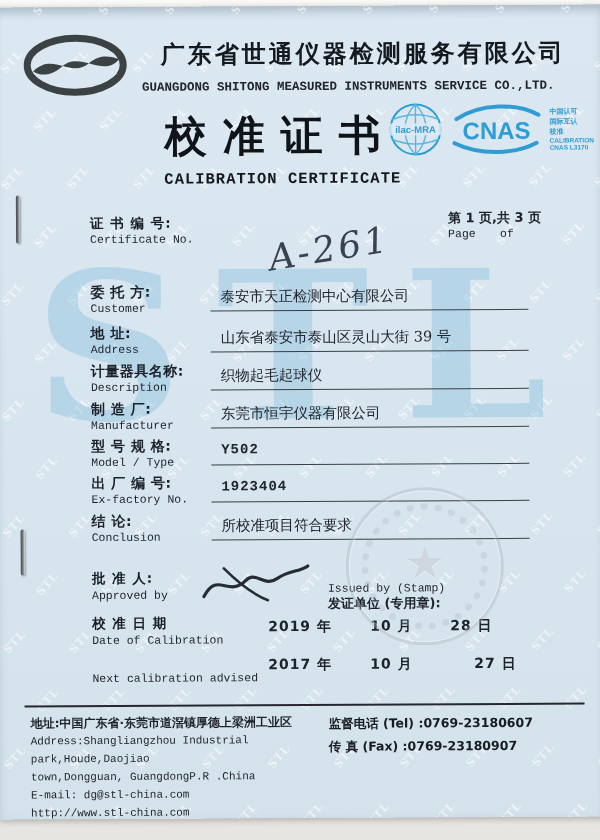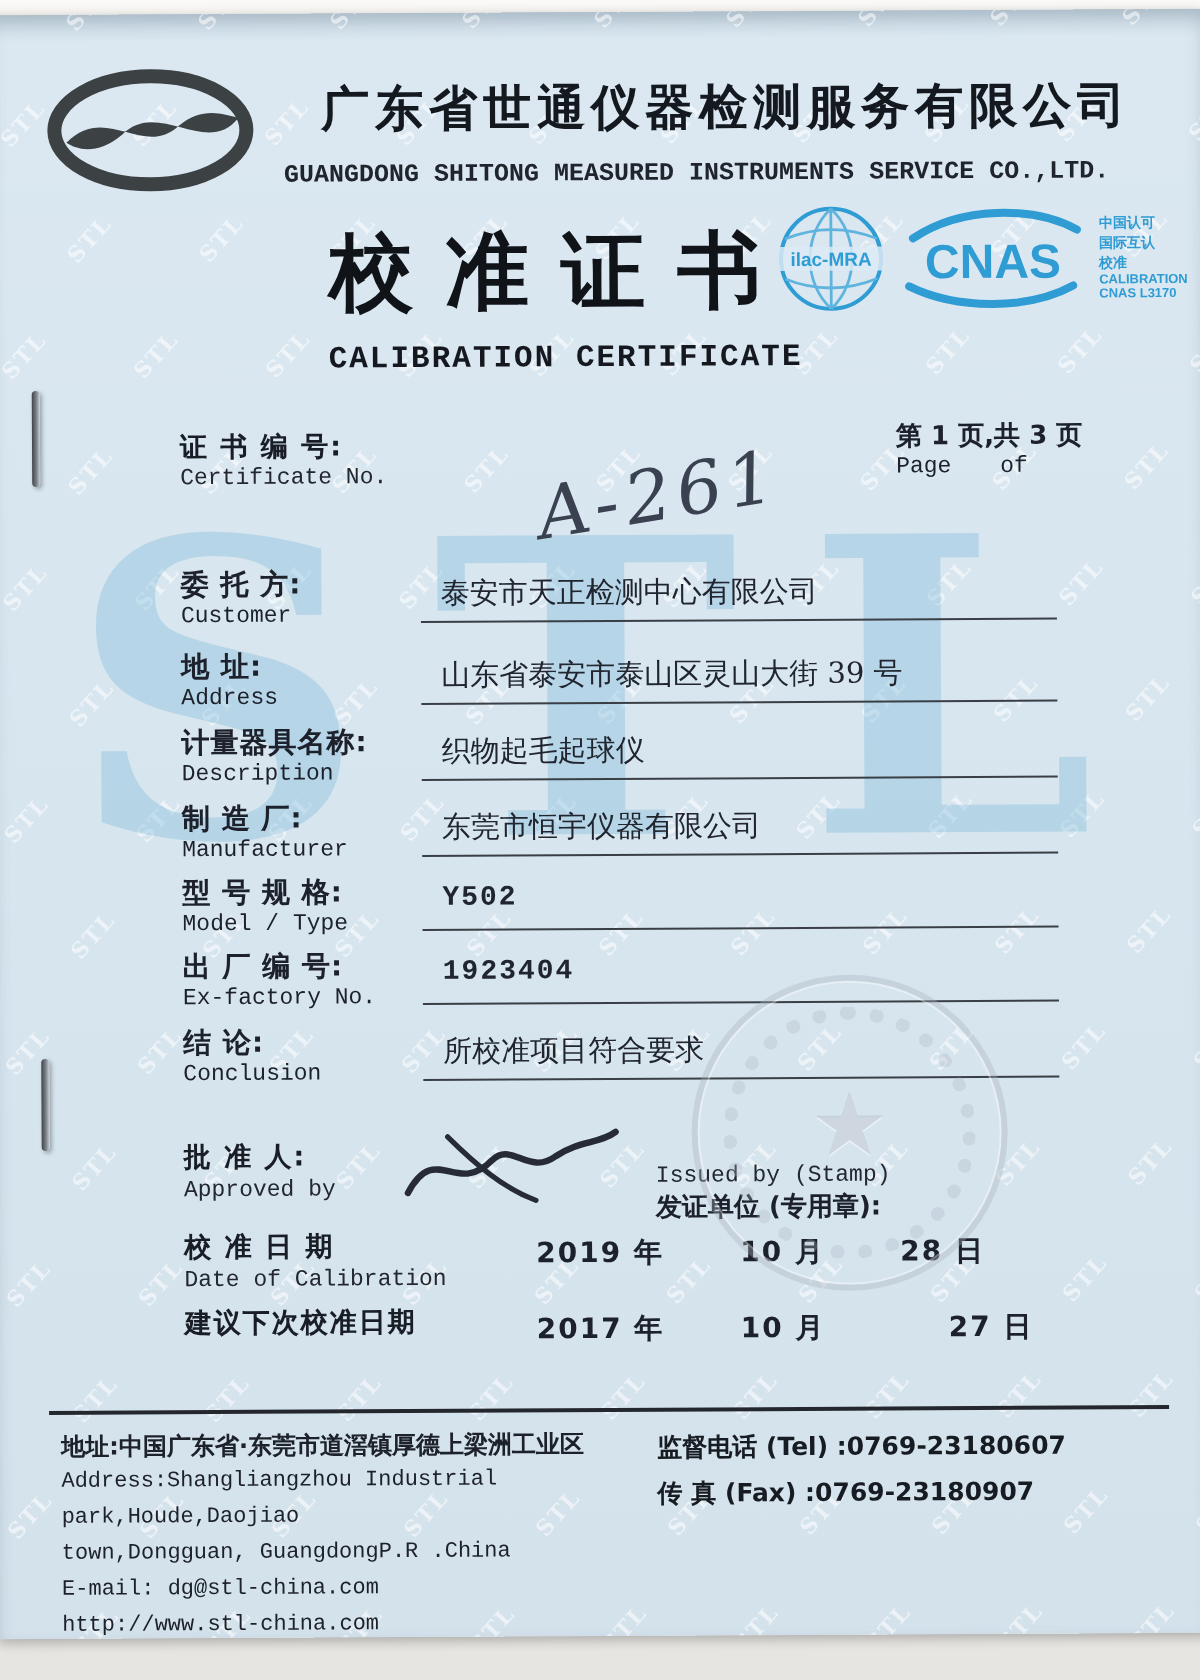--- a/index.html
+++ b/index.html
@@ -358,21 +358,21 @@
       <div class="ring2"></div>
       <div class="star">★</div>
     </div>
 
     <div class="date-zh1 lbl-zh">校 准 日 期</div>
     <div class="date-en1 lbl-en">Date of Calibration</div>
     <div class="dcell dy1">2019 年</div>
     <div class="dcell dm1">10 月</div>
     <div class="dcell dd1">28 日</div>
 
-    <div class="date-zh2 lbl-zh">建议下次校准日期</div>
+    <div class="date-en2 lbl-en">Next calibration advised</div>
     <div class="dcell dy2">2017 年</div>
     <div class="dcell dm2">10 月</div>
     <div class="dcell dd2">27 日</div>
 
     <div class="divider"></div>
     <div class="foot-left">
       <div class="c">地址:中国广东省·东莞市道滘镇厚德上梁洲工业区</div>
       <div>Address:Shangliangzhou  Industrial  park,Houde,Daojiao</div>
       <div>town,Dongguan, GuangdongP.R .China</div>
       <div>E-mail: dg@stl-china.com</div>

